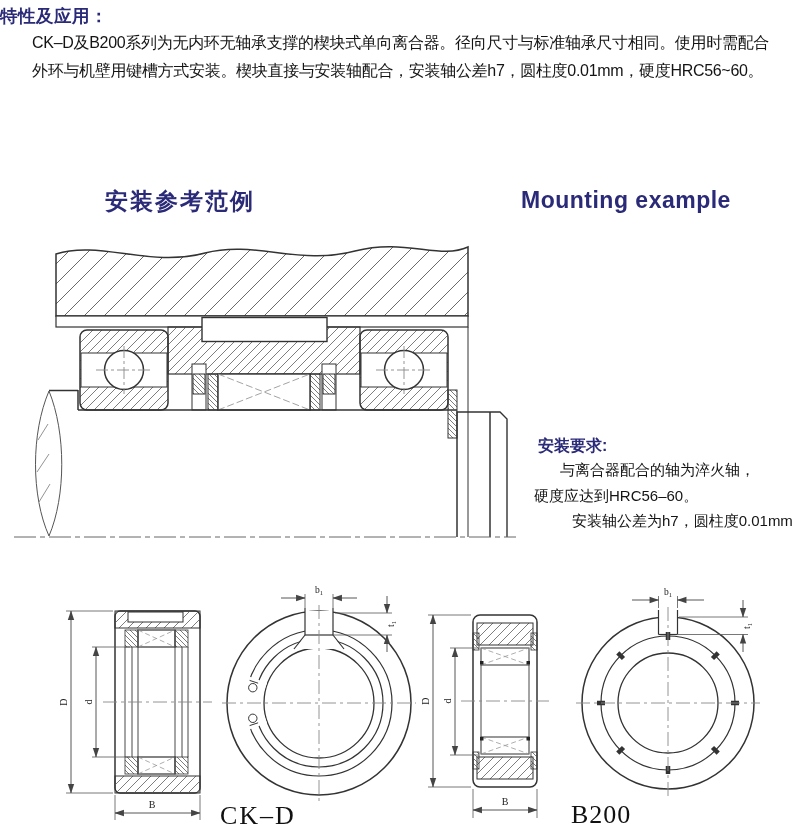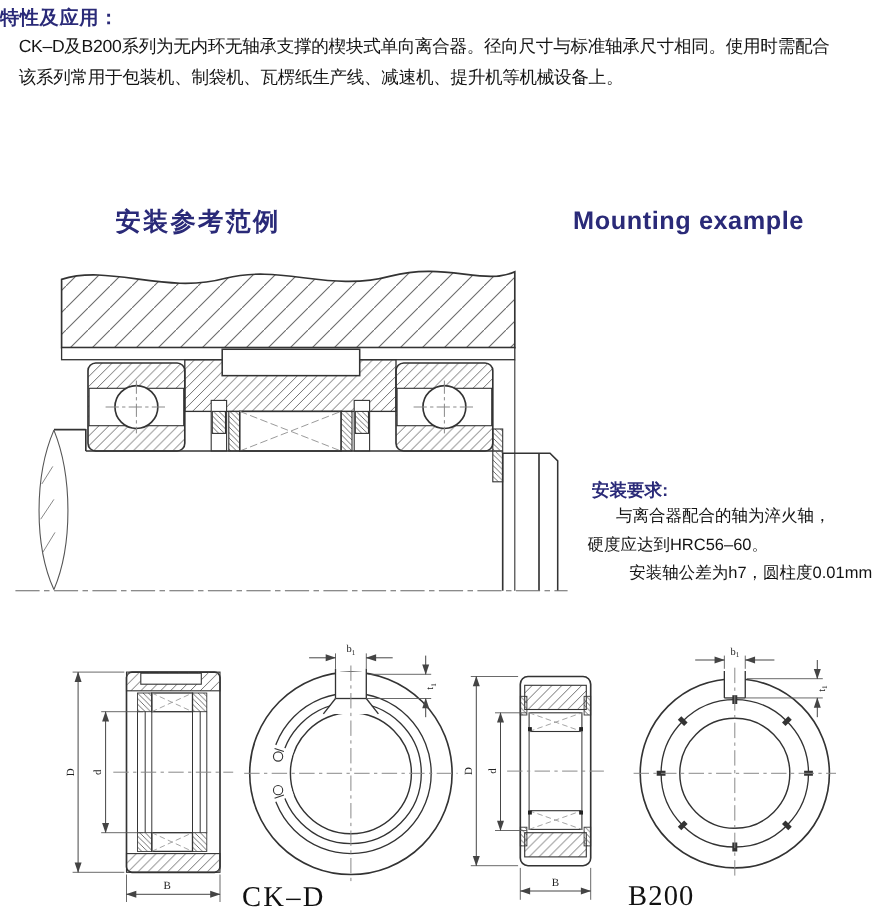--- a/index.html
+++ b/index.html
@@ -8,21 +8,21 @@
     font-family:"Liberation Sans","DejaVu Sans",sans-serif;
     overflow:hidden;color:#111;
   }
   .intro{position:absolute;top:0;left:0;width:800px;}
   .intro-heading{
     position:absolute;top:4px;left:0;font-size:17.5px;font-weight:bold;
     color:#2a2a78;letter-spacing:.5px;white-space:nowrap;
   }
   .intro-lines{position:absolute;top:29px;left:0;width:800px;}
   .iline{font-size:16px;line-height:28px;white-space:nowrap;letter-spacing:-.3px;color:#141414;}
-  .iline.ind{padding-left:17px;}
+  .iline.ind{padding-left:32px;}
   .sec-title{position:absolute;font-size:23px;font-weight:bold;color:#2a2a78;white-space:nowrap;}
   .sec-title.zh{top:186px;left:105px;letter-spacing:2px;text-align:center;}
   .sec-title.en{top:187px;left:490px;letter-spacing:.5px;margin-left:31px;}
   .notes{position:absolute;top:436px;left:534px;width:270px;}
   .notes-heading{font-size:16px;font-weight:bold;color:#2a2a78;margin-left:4px;white-space:nowrap;}
   .nline{font-size:15px;line-height:25.5px;white-space:nowrap;color:#141414;}
   .nline.ind1{padding-left:26px;}
   .nline.ind2{padding-left:38px;}
   svg.art{position:absolute;top:0;left:0;width:800px;height:825px;}
   .dimtxt{font-family:"Liberation Serif","DejaVu Serif",serif;fill:#222;}
@@ -266,21 +266,21 @@
       </g>
     </g>
     <text class="figlabel" font-size="26" letter-spacing="1" x="571" y="823" stroke="none" fill="#111">B200</text>
   </g>
 </svg>
 
 <div class="intro">
   <div class="intro-heading">特性及应用：</div>
   <div class="intro-lines">
     <div class="iline ind">CK–D及B200系列为无内环无轴承支撑的楔块式单向离合器。径向尺寸与标准轴承尺寸相同。使用时需配合</div>
-    <div class="iline ind">该系列常用于包装机、制袋机、瓦楞纸生产线、减速机、提升机等机械设备上。</div>
+    <div class="iline ind">外环与机壁用键槽方式安装。楔块直接与安装轴配合，安装轴公差h7，圆柱度0.01mm，硬度HRC56~60。</div>
   </div>
 </div>
 
 <div class="sec-title zh">安装参考范例</div>
 <div class="sec-title en">Mounting example</div>
 
 <div class="notes">
   <div class="notes-heading">安装要求:</div>
   <div class="nline ind1">与离合器配合的轴为淬火轴，</div>
   <div class="nline">硬度应达到HRC56–60。</div>

